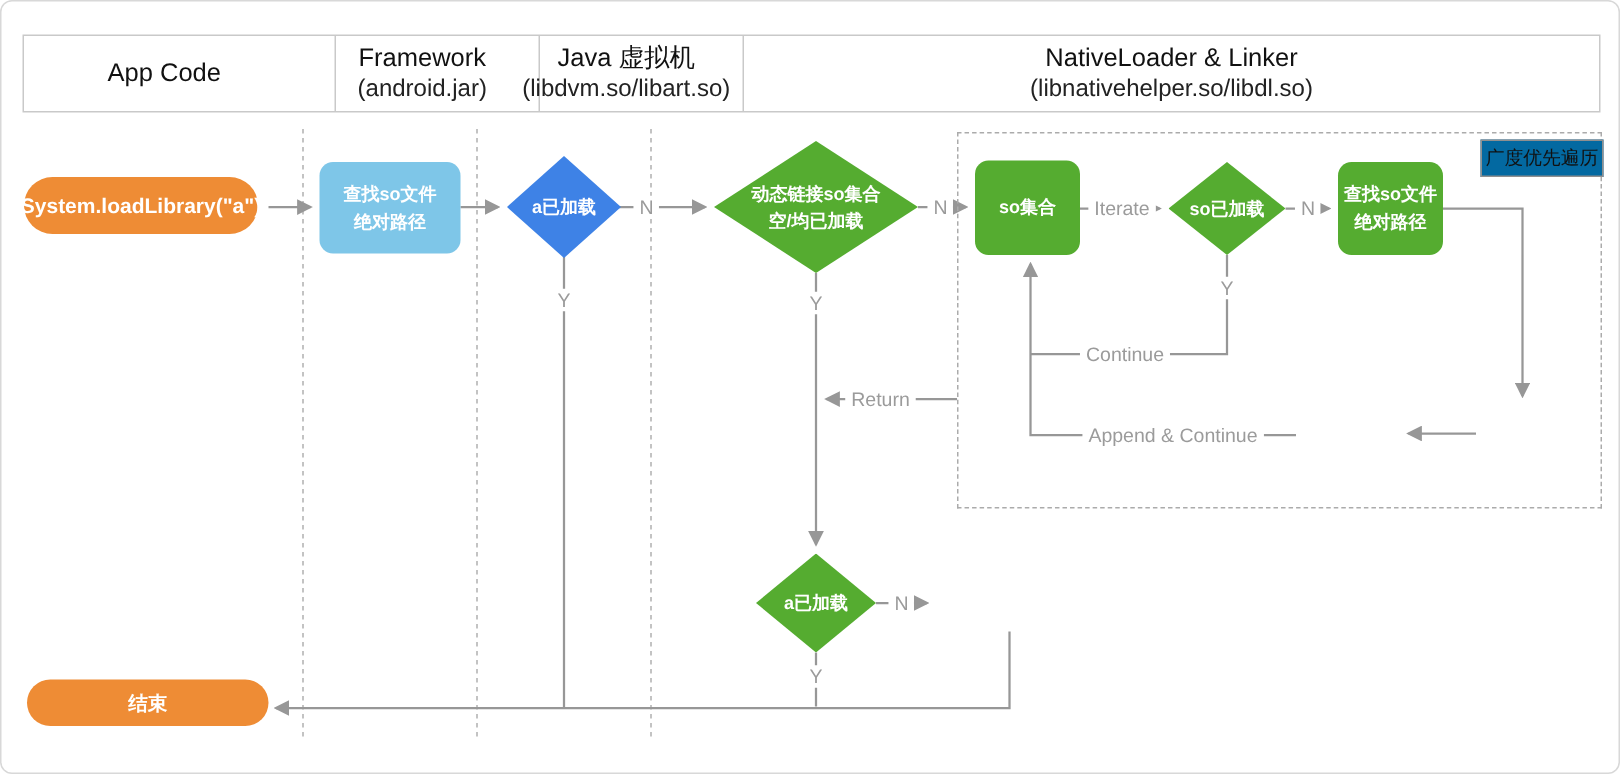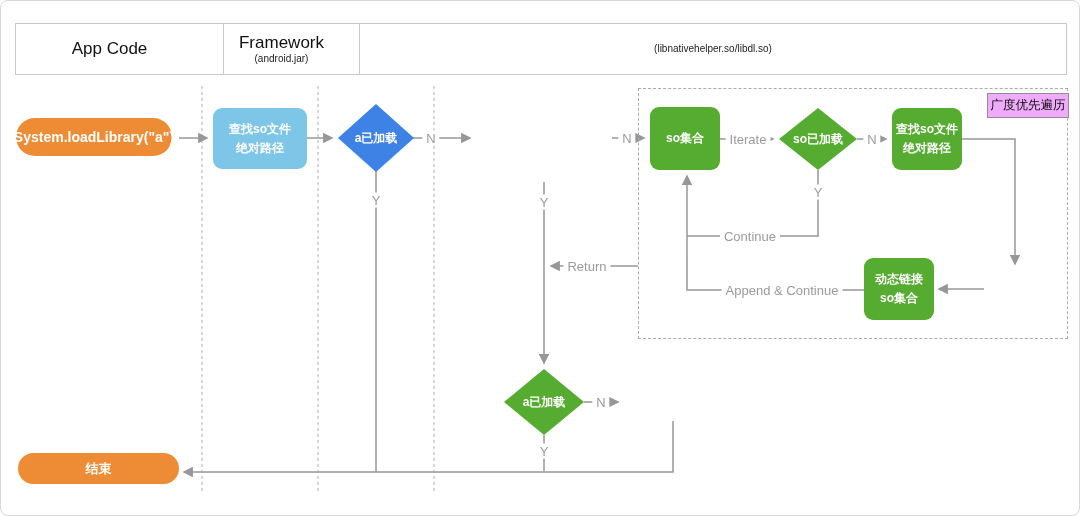--- a/index.html
+++ b/index.html
@@ -10,34 +10,34 @@
   html,body{margin:0;padding:0;background:#fff;font-family:"Liberation Sans",sans-serif;}
   #canvas{position:relative;width:1078px;height:514px;background:#fff;
     border:1px solid var(--outer-border);border-radius:8px;overflow:hidden;}
   
   .hdr{position:absolute;left:14px;top:22px;width:1052px;height:52px;display:flex;
     border:1px solid var(--header-border);box-sizing:border-box;gap:20px;}
   .hdr-cell{display:flex;flex-direction:column;align-items:center;justify-content:center;
     box-sizing:border-box;color:#111;line-height:1.2;}
   .hdr-cell + .hdr-cell{border-left:1px solid var(--header-border);}
   .hdr-title{font-size:17px;}
-  .hdr-sub{font-size:10px;color:#222;}
+  .hdr-sub{font-size:16px;color:#222;}
   
   .node{position:absolute;display:flex;align-items:center;justify-content:center;
     text-align:center;color:#fff;font-weight:bold;white-space:pre-line;box-sizing:border-box;}
   .pill{background:var(--orange);border-radius:20px;font-size:14px;}
   .rect-blue{background:var(--light-blue);border-radius:9px;font-size:12px;line-height:1.55;}
   .rect-green{background:var(--green);border-radius:9px;font-size:12px;line-height:1.55;}
   .diamond{clip-path:polygon(50% 0,100% 50%,50% 100%,0 50%);font-size:12px;line-height:1.5;}
   .d-blue{background:var(--blue);}
   .d-green{background:var(--green);}
   
   .bfs-box{position:absolute;left:637px;top:87px;width:430px;height:251px;
     border:1px dashed #ABABAB;box-sizing:border-box;}
-  .bfs-title{position:absolute;left:986px;top:92px;width:82px;height:25px;background:#f0abfc;
+  .bfs-title{position:absolute;left:986px;top:92px;width:82px;height:25px;background:#0369a1;
     border:1px solid #8F8F8F;display:flex;align-items:center;justify-content:center;
     font-size:12.5px;color:#111;box-sizing:border-box;}
   
   .edge-label{position:absolute;transform:translate(-50%,-50%);background:#fff;
     color:var(--label-gray);font-size:13px;padding:0 4px;white-space:nowrap;}
   svg.wires{position:absolute;left:0;top:0;}
   .edge{stroke:var(--line-gray);stroke-width:1.5;fill:none;}
   .lane{stroke:var(--dash-gray);stroke-width:1.2;stroke-dasharray:3 3;}
   .arrowhead{fill:var(--line-gray);}
 </style>
@@ -47,21 +47,26 @@
 <div id="canvas">
 
   <div class="hdr">
     <div class="hdr-cell" style="width:187px">
       <div class="hdr-title">App Code</div>
     </div>
     <div class="hdr-cell" style="width:116px">
       <div class="hdr-title">Framework</div>
       <div class="hdr-sub">(android.jar)</div>
     </div>
+    <div class="hdr-cell" style="width:116px">
+      <div class="hdr-title">Java 虚拟机</div>
+      <div class="hdr-sub">(libdvm.so/libart.so)</div>
+    </div>
     <div class="hdr-cell" style="flex:1">
+      <div class="hdr-title">NativeLoader &amp; Linker</div>
       <div class="hdr-sub">(libnativehelper.so/libdl.so)</div>
     </div>
   </div>
 
   <svg class="wires" width="1078" height="514">
     <defs>
       <marker id="arr" viewBox="0 0 10 10" refX="8.5" refY="5" markerWidth="7" markerHeight="7" orient="auto-start-reverse">
         <path class="arrowhead" d="M0,0 L10,5 L0,10 z"></path>
       </marker>
     </defs>
@@ -91,31 +96,31 @@
   <div class="bfs-box"></div>
   <div class="bfs-title">广度优先遍历</div>
 
   <div class="node pill" style="left:15px;top:117px;width:156px;height:38px">System.loadLibrary("a")</div>
 
   <div class="node rect-blue" style="left:212px;top:107px;width:94px;height:61px">查找so文件
 绝对路径</div>
 
   <div class="node diamond d-blue" style="left:337px;top:103px;width:76px;height:68px">a已加载</div>
 
+  <div class="node diamond d-green" style="left:475px;top:93px;width:136px;height:88px">动态链接so集合
+空/均已加载</div>
 
   <div class="node rect-green" style="left:649px;top:106px;width:70px;height:63px">so集合</div>
 
   <div class="node diamond d-green" style="left:778px;top:107px;width:78px;height:62px">so已加载</div>
 
   <div class="node rect-green" style="left:891px;top:107px;width:70px;height:62px">查找so文件
 绝对路径</div>
 
 
-  <div class="node rect-green" style="left:863px;top:257px;width:70px;height:62px">动态链接
-so集合</div>
 
   <div class="node diamond d-green" style="left:503px;top:368px;width:80px;height:66px">a已加载</div>
 
 
   <div class="node pill" style="left:17px;top:452px;width:161px;height:31px;font-size:13px">结束</div>
 
   <div class="edge-label" style="left:430px;top:137px">N</div>
   <div class="edge-label" style="left:375px;top:199px">Y</div>
   <div class="edge-label" style="left:626px;top:137px">N</div>
   <div class="edge-label" style="left:543px;top:201px">Y</div>

